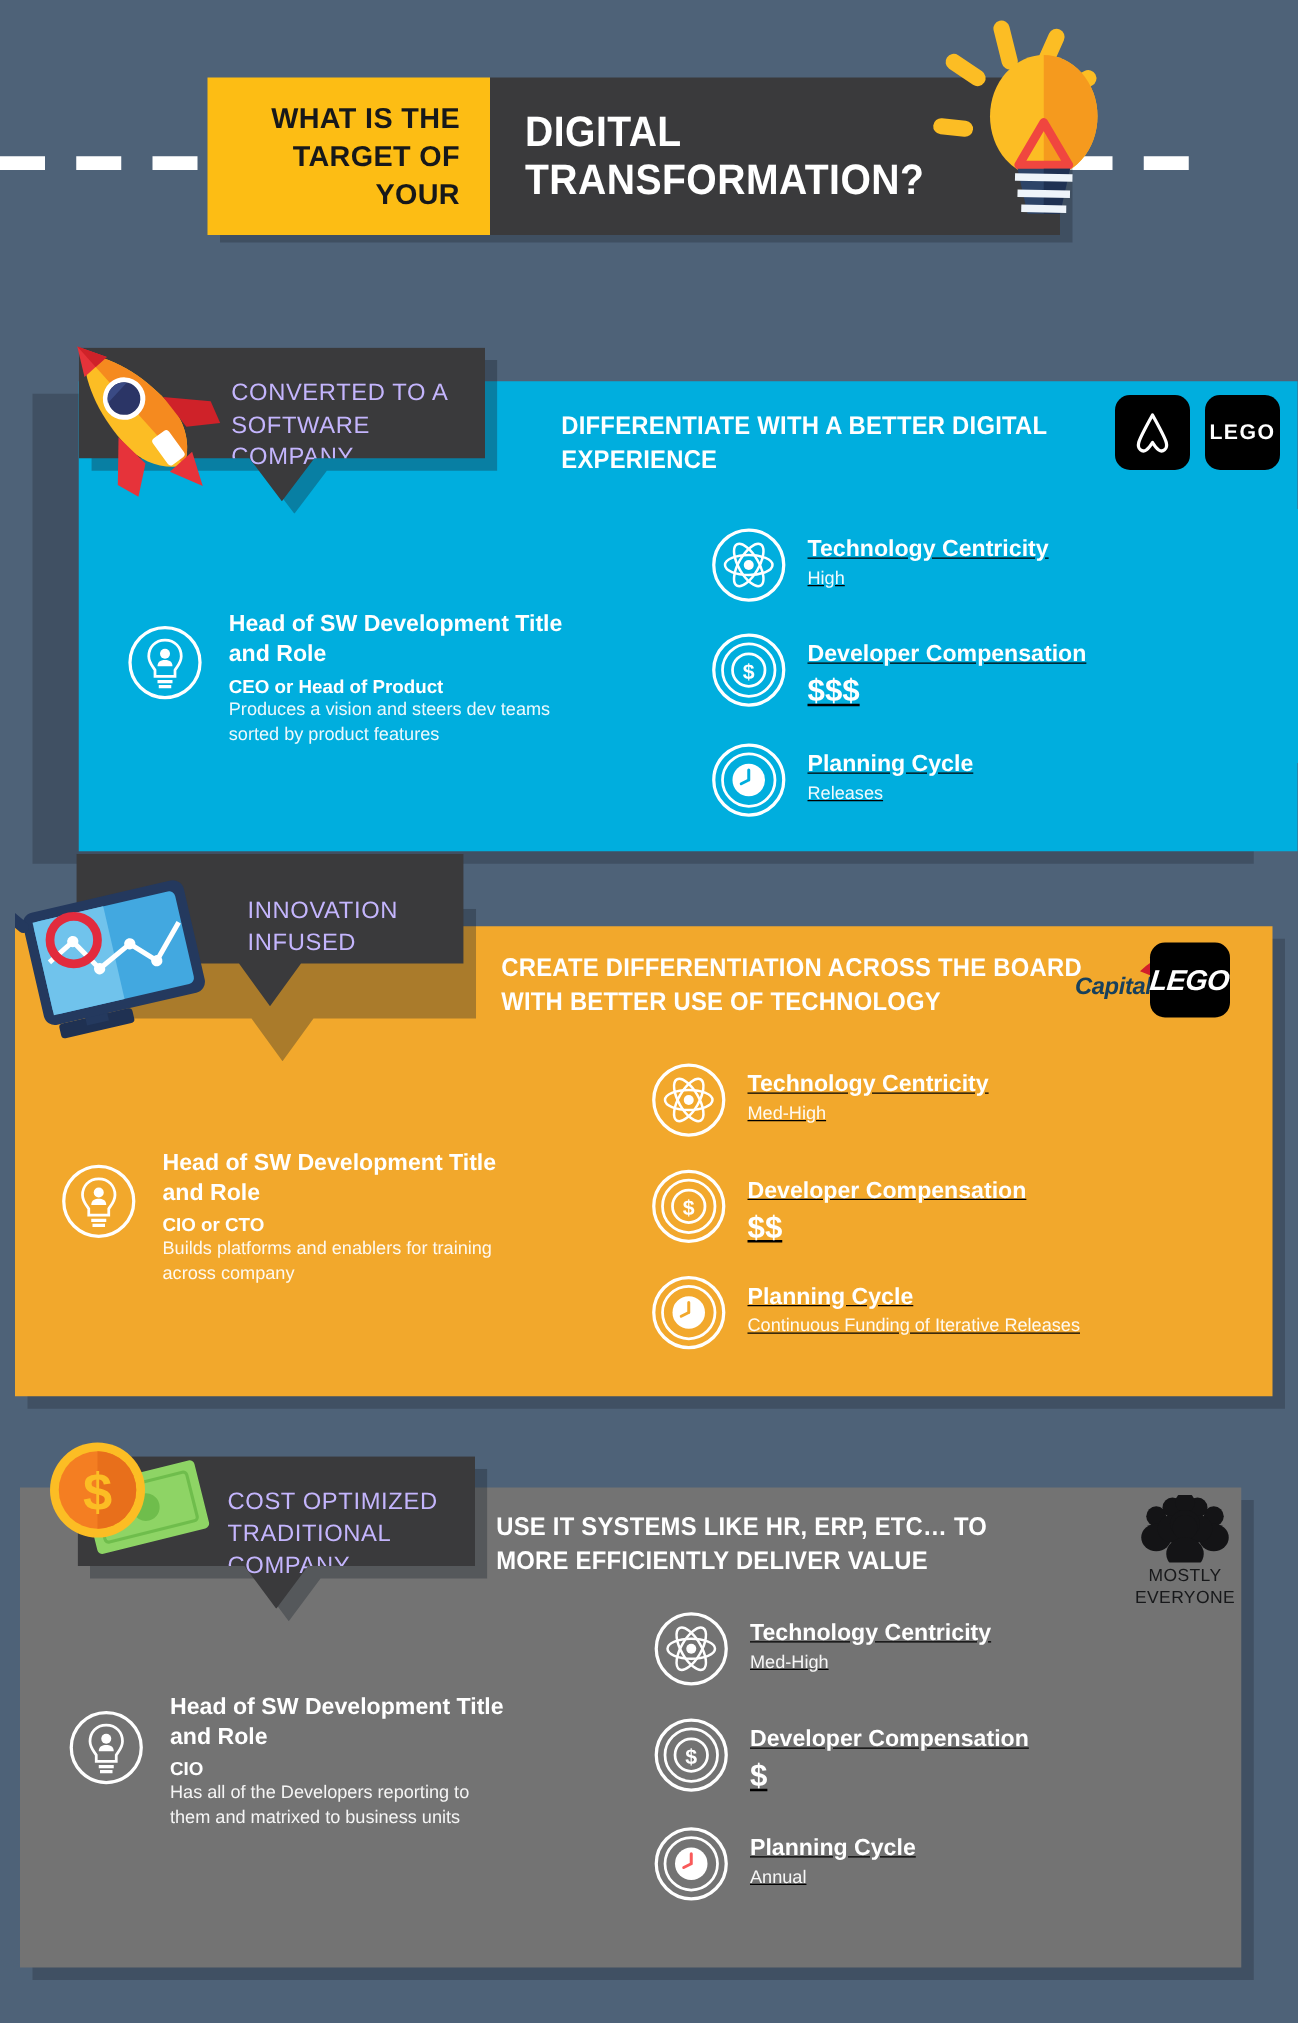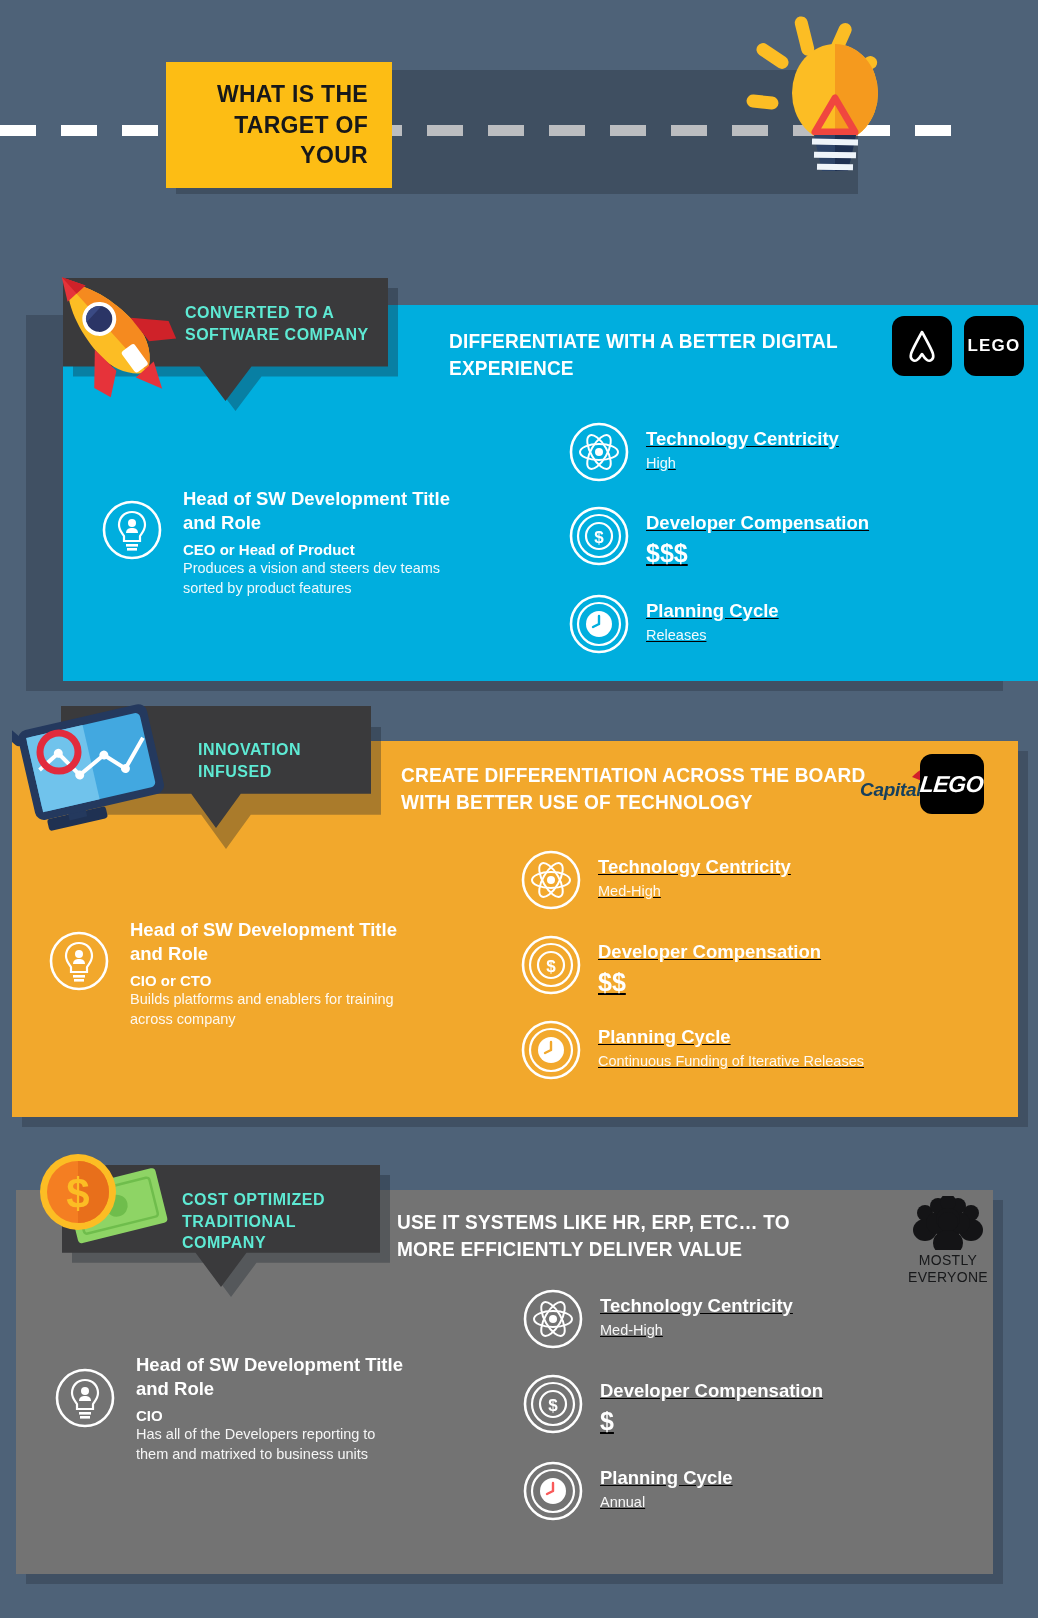--- a/index.html
+++ b/index.html
@@ -93,23 +93,23 @@
     background: rgba(25,33,43,0.33);
     clip-path: polygon(0 0, 100% 0, 100% 72%, 58% 72%, 50% 100%, 42% 72%, 0 72%);
   }
   .tab {
     position: absolute;
     background: #3a3a3c;
     clip-path: polygon(0 0, 100% 0, 100% 72%, 58% 72%, 50% 100%, 42% 72%, 0 72%);
   }
   .tab-label {
     position: absolute;
-    color: #5eead4;
-    font-weight: bold;
-    font-size: 16px;
+    color: #c4b5fd;
+    font-weight: normal;
+    font-size: 19px;
     line-height: 1.35;
     letter-spacing: 0.5px;
   }
 
   
   .sec-headline {
     position: absolute;
     color: #ffffff;
     font-weight: bold;
     font-size: 20.5px;
@@ -222,20 +222,24 @@
       <div class="dash-seg"></div>
       <div class="dash-seg"></div>
     </div>
 
   <div class="hdr-shadow"></div>
 
   <div class="hdr-yellow">
     <div class="hdr-yellow-txt">WHAT IS THE TARGET OF YOUR</div>
   </div>
 
+  <div class="hdr-dark">
+    <div class="hdr-dark-txt">DIGITAL</div>
+    <div class="hdr-dark-txt">TRANSFORMATION?</div>
+  </div>
 
   <div class="bulb-wrap">
     <div class="ray" style="left:56px;  top:8px;  width:13px; height:40px; transform:rotate(-14deg);"></div>
     <div class="ray" style="left:92px;  top:14px; width:13px; height:36px; transform:rotate(24deg);"></div>
     <div class="ray" style="left:24px;  top:30px; width:13px; height:36px; transform:rotate(-56deg);"></div>
     <div class="ray" style="left:112px; top:42px; width:13px; height:36px; transform:rotate(62deg);"></div>
     <div class="ray" style="left:14px;  top:78px; width:13px; height:32px; transform:rotate(-84deg);"></div>
     <svg width="190" height="185" viewBox="0 0 190 185" style="position:absolute;left:0;top:0;">
       <ellipse cx="93" cy="85" rx="43" ry="49" fill="#fcbd24"></ellipse>
       <path d="M93 36 A43 49 0 0 1 93 134 Z" fill="#f59a1e"></path>
@@ -426,21 +430,21 @@
         </svg>
       </div>
       <div>
         <div class="metric-label">Planning Cycle</div>
         <div class="metric-value">Continuous Funding of Iterative Releases</div>
       </div>
     </div>
   </div>
 
   <div class="tab-shadow" style="left:71px; top:727px; width:310px; height:122px;"></div>
-  <div class="tab" style="left:61px; top:706px; width:310px; height:122px;">
+  <div class="tab" style="left:61px; top:683px; width:310px; height:122px;">
     <div class="tab-label" style="left:137px; top:33px; width:160px;">INNOVATION INFUSED</div>
   </div>
 
   <div style="position:absolute; left:12px; top:700px; width:160px; height:140px;">
     <svg width="160" height="140" viewBox="0 0 160 140">
       <g transform="rotate(-13 80 66)">
         <rect x="24" y="108" width="60" height="12" rx="3" fill="#1f3152"></rect>
         <rect x="46" y="92" width="18" height="22" fill="#24395e"></rect>
         <rect x="14" y="16" width="132" height="92" rx="9" fill="#24395e"></rect>
         <rect x="22" y="24" width="116" height="76" rx="5" fill="#42a8e0"></rect>

